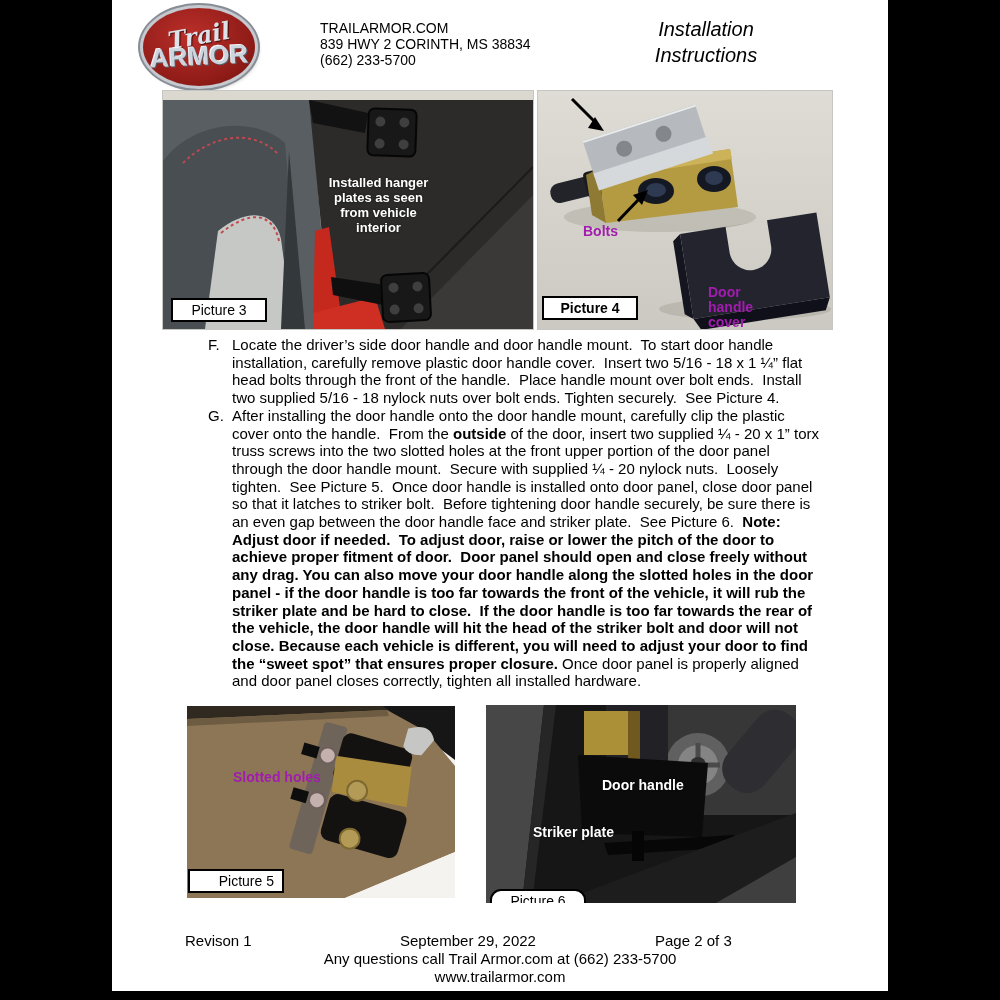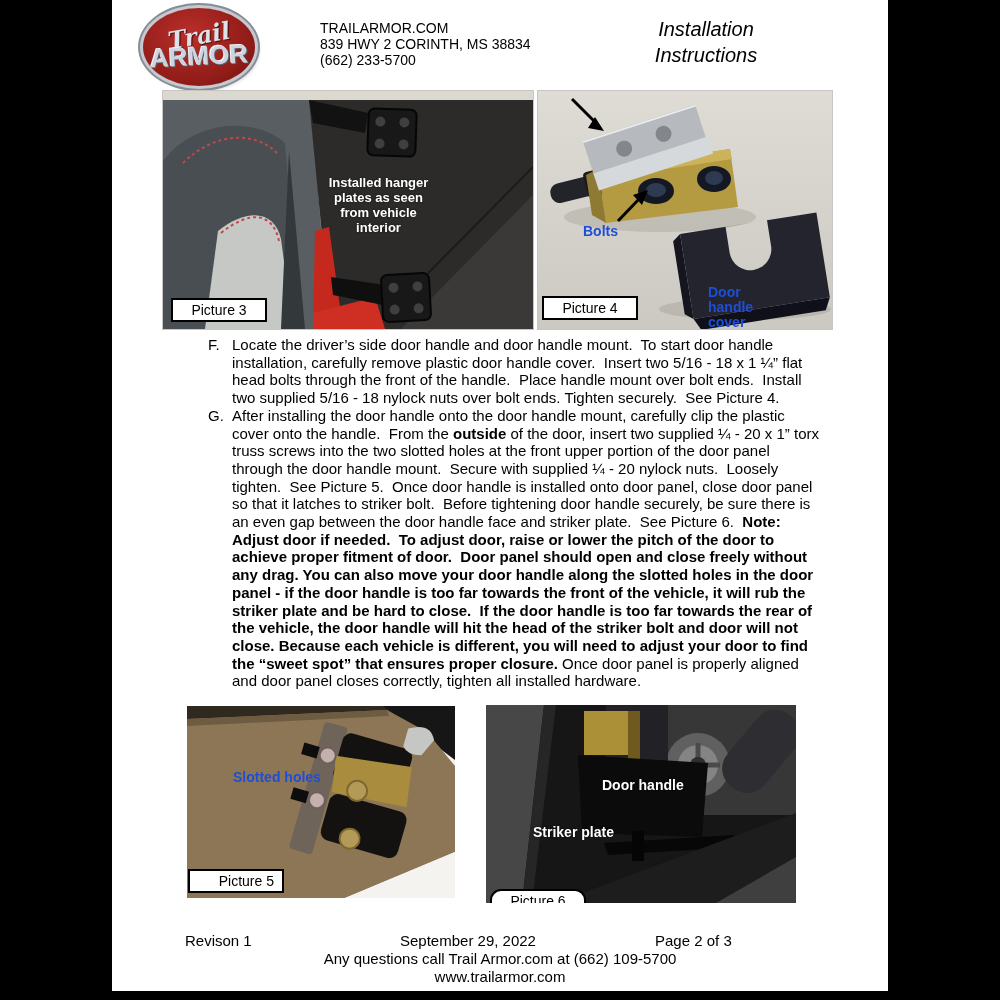--- a/index.html
+++ b/index.html
@@ -43,21 +43,21 @@
   
   .photo { position:absolute; overflow:hidden; }
   .photo svg { position:absolute; left:0; top:0; width:100%; height:100%; }
   .photo-border { outline:1px solid #c6c6c3; }
   .pic-label {
     position:absolute; background:#fff; border:2px solid #000;
     font-size:14px; line-height:18px; padding:1px 8px; width:76px; text-align:center;
   }
   .ph-cap { position:absolute; font-weight:bold; font-size:13px; line-height:15px; }
   .cap-white { color:#fff; text-shadow:0 0 2px rgba(0,0,0,.7); text-align:center; }
-  .cap-black { color:#1d4ed8; }
+  .cap-black { color:#a21caf; }
 
   
   .instructions {
     left:96px; top:336px; width:612px;
     font-size:15px; line-height:17.7px;
   }
   .instr-item { display:flex; }
   .instr-label { flex:0 0 24px; }
   .instr-text { flex:1; white-space:pre-wrap; }
   .b { font-weight:bold; }
@@ -171,21 +171,21 @@
         <line x1="34" y1="8" x2="58" y2="32" stroke="#000" stroke-width="3"></line>
         <polygon points="66,40 50,37 57,26"></polygon>
       </g>
       <g fill="#000">
         <line x1="80" y1="130" x2="102" y2="107" stroke="#000" stroke-width="3"></line>
         <polygon points="110,99 95,104 104,114"></polygon>
       </g>
     </svg>
     <div class="ph-cap cap-black" style="left:45px; top:133px; font-size:14px;">Bolts</div>
     <div class="ph-cap cap-black" style="left:170px; top:194px; width:80px; text-align:left; font-size:14px;">Door handle cover</div>
-    <div class="pic-label" style="left:4px; top:205px;">Picture 4</div>
+    <div class="pic-label" style="left:4px; top:205px;font-weight:bold;">Picture 4</div>
   </div>
 
   <div class="abs instructions">
     <div class="instr-item">
       <span class="instr-label">F.</span>
       <div class="instr-text"><span>Locate the driver’s side door handle and door handle mount.  To start door handle installation, carefully remove plastic door handle cover.  Insert two 5/16 - 18 x 1 ¼” flat head bolts through the front of the handle.  Place handle mount over bolt ends.  Install two supplied 5/16 - 18 nylock nuts over bolt ends. Tighten securely.  See Picture 4.</span></div>
     </div>
     <div class="instr-item">
       <span class="instr-label">G.</span>
       <div class="instr-text"><span>After installing the door handle onto the door handle mount, carefully clip the plastic cover onto the handle.  From the </span><span class="b">outside</span><span> of the door, insert two supplied ¼ - 20 x 1” torx truss screws into the two slotted holes at the front upper portion of the door panel through the door handle mount.  Secure with supplied ¼ - 20 nylock nuts.  Loosely tighten.  See Picture 5.  Once door handle is installed onto door panel, close door panel so that it latches to striker bolt.  Before tightening door handle securely, be sure there is an even gap between the door handle face and striker plate.  See Picture 6.  </span><span class="b">Note: Adjust door if needed.  To adjust door, raise or lower the pitch of the door to achieve proper fitment of door.  Door panel should open and close freely without any drag. You can also move your door handle along the slotted holes in the door panel - if the door handle is too far towards the front of the vehicle, it will rub the striker plate and be hard to close.  If the door handle is too far towards the rear of the vehicle, the door handle will hit the head of the striker bolt and door will not close. Because each vehicle is different, you will need to adjust your door to find the “sweet spot” that ensures proper closure.</span><span> Once door panel is properly aligned and door panel closes correctly, tighten all installed hardware.</span></div>
@@ -242,16 +242,16 @@
       <polygon points="230,198 310,152 310,198" fill="#3f3f3f"></polygon>
     </svg>
     <div class="ph-cap cap-white" style="left:116px; top:73px; font-size:14px; text-align:left;">Door handle</div>
     <div class="ph-cap cap-white" style="left:47px; top:120px; font-size:14px; text-align:left;">Striker plate</div>
     <div class="pic-label" style="left:4px; top:184px;border-radius:11px;">Picture 6</div>
   </div>
 
   <div class="footer-line" style="left:73px; top:932px;">Revison 1</div>
   <div class="footer-line" style="left:288px; top:932px;">September 29, 2022</div>
   <div class="footer-line" style="left:543px; top:932px;">Page 2 of 3</div>
-  <div class="footer-line f-center" style="top:950px;">Any questions call Trail Armor.com at (662) 109-5700</div>
+  <div class="footer-line f-center" style="top:950px;">Any questions call Trail Armor.com at (662) 233-5700</div>
   <div class="footer-line f-center" style="top:968px;">www.trailarmor.com</div>
 
 </div>
 
 </body></html>

